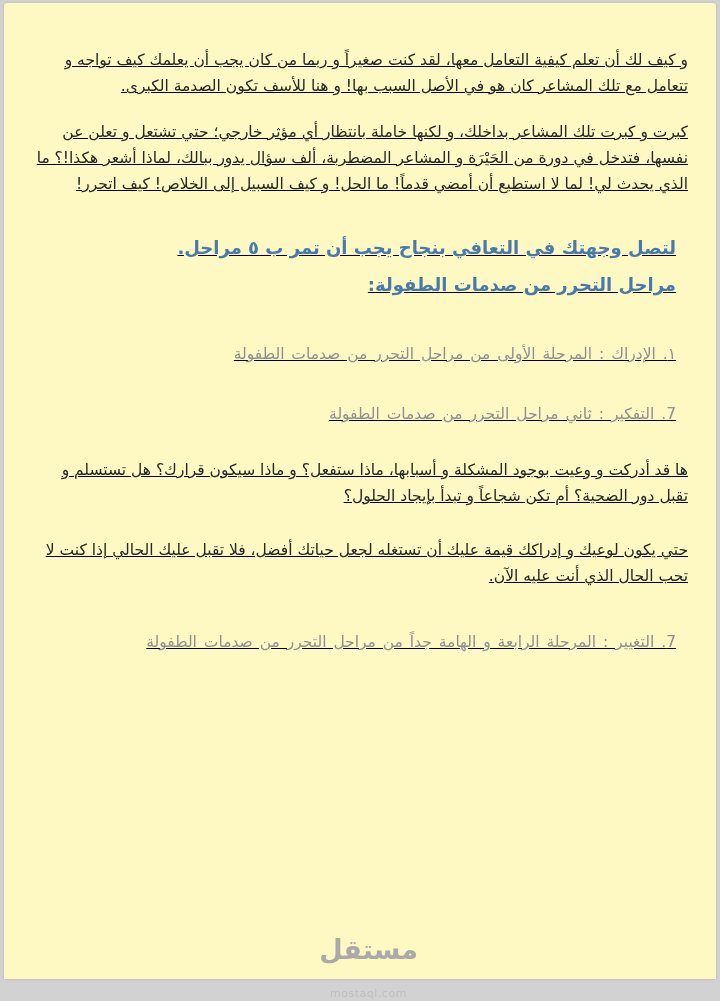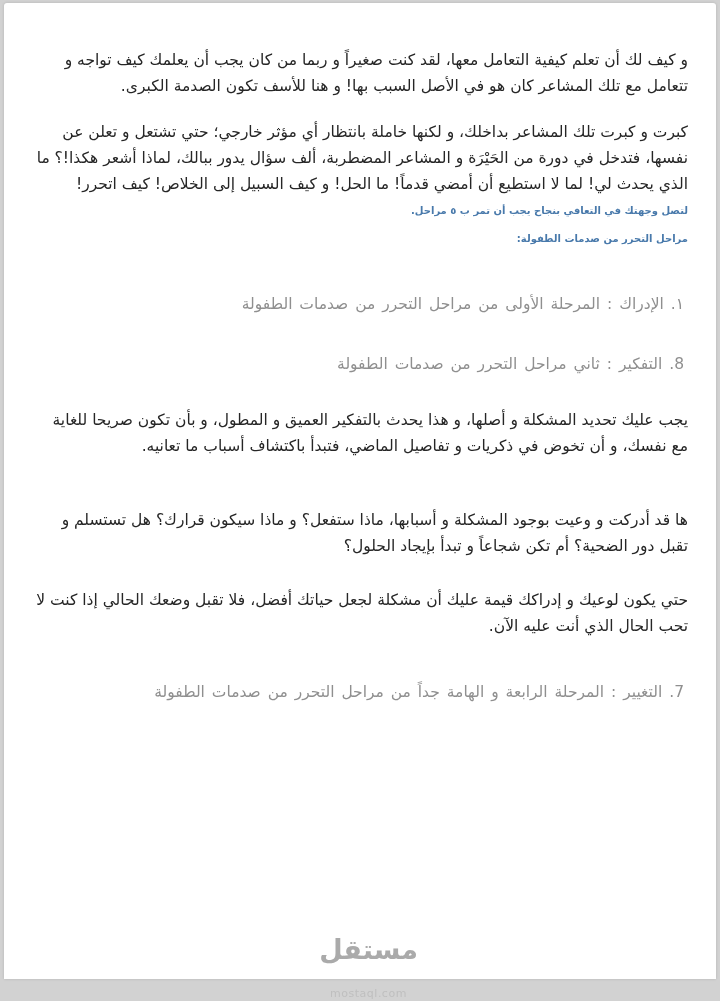--- a/index.html
+++ b/index.html
@@ -17,58 +17,59 @@
   .viewport {
     position: absolute;
     inset: 0;
   }
   .page {
     position: absolute;
     top: 3px;
     left: 4px;
     right: 4px;
     bottom: 22px;
-    background: #ffffff;
+    background: #fef9c3;
     border-radius: 3px 3px 0 0;
     box-shadow: 0 0 3px rgba(0,0,0,0.15);
+    text-decoration: underline;
   }
   .content {
     direction: rtl;
     text-align: right;
     padding: 44px 28px 0 28px;
     color: #262626;
   }
   .body-p {
     font-size: 15.5px;
     line-height: 26px;
     margin: 0;
     white-space: pre-line;
     color: #262626;
   }
   .lead {
-    font-size: 10px;
-    line-height: 28px;
-    margin: 0;
+    font-size: 18px;
+    line-height: 37px;
+    margin: 12px;
     white-space: pre-line;
     color: #4879ab;
     font-weight: bold;
   }
   .heading {
     font-size: 15.5px;
     line-height: 26px;
-    margin: 4px;
+    margin: 12px;
     font-weight: normal;
     color: #8f8f8f;
     word-spacing: 2px;
   }
   .mb12 { margin-bottom: 28px; }
   .mb20 { margin-bottom: 20px; }
   .mb26 { margin-bottom: 26px; }
   .mb30 { margin-bottom: 30px; }
-  .mb32 { }
+  .mb32 { margin-bottom: 32px; }
   .mb34 { margin-bottom: 34px; }
   .mb38 { margin-bottom: 38px; }
   .mb40 { margin-bottom: 40px; }
   .mb48 { margin-bottom: 48px; }
   .watermark {
     position: absolute;
     top: 934px;
     left: 17px;
     right: 0;
     text-align: center;
@@ -99,28 +100,27 @@
       <p class="body-p mb20">و كيف لك أن تعلم كيفية التعامل معها، لقد كنت صغيراً و ربما من كان يجب أن يعلمك كيف تواجه و تتعامل مع تلك المشاعر كان هو في الأصل السبب بها! و هنا للأسف تكون الصدمة الكبرى.</p>
 
       <p class="body-p mb32">كبرت و كبرت تلك المشاعر بداخلك، و لكنها خاملة بانتظار أي مؤثر خارجي؛ حتي تشتعل و تعلن عن نفسها، فتدخل في دورة من الحَيْرَة و المشاعر المضطربة، ألف سؤال يدور ببالك، لماذا أشعر هكذا!؟ ما الذي يحدث لي! لما لا استطيع أن أمضي قدماً! ما الحل! و كيف السبيل إلى الخلاص! كيف اتحرر!</p>
 
       <p class="lead mb38">لتصل وجهتك في التعافي بنجاح يجب أن تمر ب ٥ مراحل.
 مراحل التحرر من صدمات الطفولة:</p>
 
       <h2 class="heading mb34">١. الإدراك : المرحلة الأولى من مراحل التحرر من صدمات الطفولة</h2>
 
 
-      <h2 class="heading mb30">8. التفكير : ثاني مراحل التحرر من صدمات الطفولة</h2>
+      <h2 class="heading mb30">7. التفكير : ثاني مراحل التحرر من صدمات الطفولة</h2>
 
-      <p class="body-p mb48">يجب عليك تحديد المشكلة و أصلها، و هذا يحدث بالتفكير العميق و المطول، و بأن تكون صريحا للغاية مع نفسك، و أن تخوض في ذكريات و تفاصيل الماضي، فتبدأ باكتشاف أسباب ما تعانيه.</p>
 
 
       <p class="body-p mb12">ها قد أدركت و وعيت بوجود المشكلة و أسبابها، ماذا ستفعل؟ و ماذا سيكون قرارك؟ هل تستسلم و تقبل دور الضحية؟ أم تكن شجاعاً و تبدأ بإيجاد الحلول؟</p>
 
-      <p class="body-p mb40">حتي يكون لوعيك و إدراكك قيمة عليك أن مشكلة لجعل حياتك أفضل، فلا تقبل وضعك الحالي إذا كنت لا تحب الحال الذي أنت عليه الآن.</p>
+      <p class="body-p mb40">حتي يكون لوعيك و إدراكك قيمة عليك أن تستغله لجعل حياتك أفضل، فلا تقبل عليك الحالي إذا كنت لا تحب الحال الذي أنت عليه الآن.</p>
 
       <h2 class="heading">7. التغيير : المرحلة الرابعة و الهامة جداً من مراحل التحرر من صدمات الطفولة</h2>
 
     </div>
   </div>
 
   <div class="watermark">
     <div class="wm-brand" dir="rtl">مستقل</div>
     <div class="wm-site">mostaql.com</div>
   </div>

